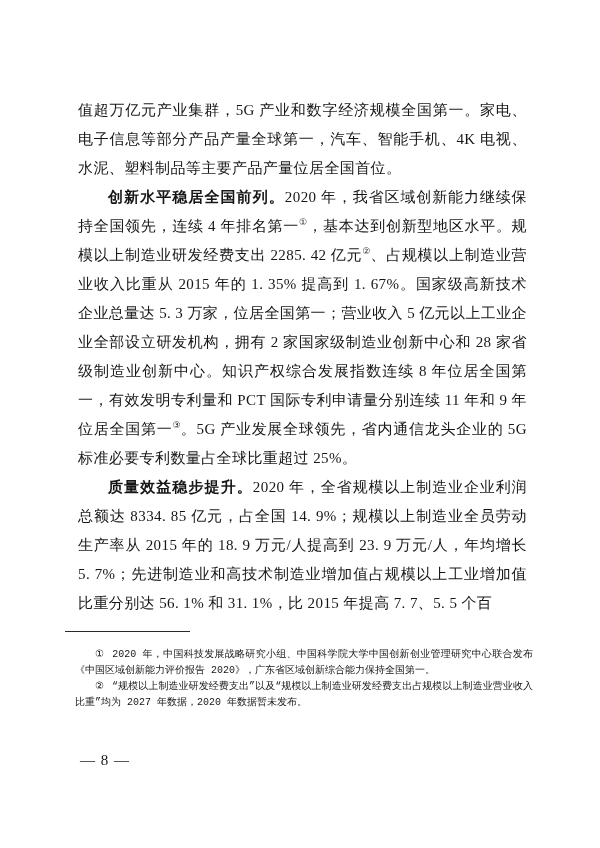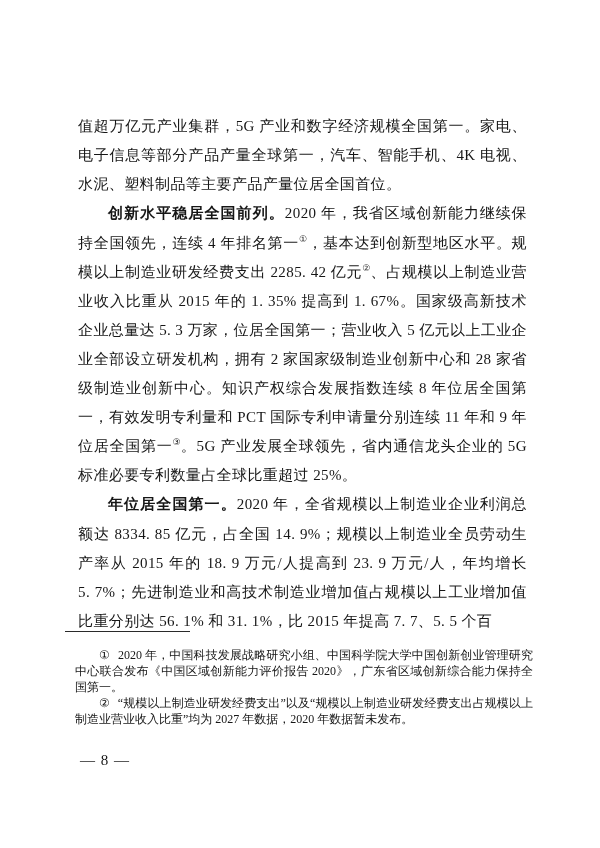--- a/index.html
+++ b/index.html
@@ -13,38 +13,38 @@
     height: 848px;
     background: #ffffff;
     overflow: hidden;
     font-family: "Liberation Serif", "DejaVu Serif", serif;
     color: #161616;
   }
   
   .body-text {
     position: absolute;
     left: 78px;
-    top: 112px;
+    top: 96px;
     width: 449px;
     font-size: 15px;
     line-height: 29px;
     letter-spacing: 0.4px;
     text-align: justify;
     text-justify: inter-character;
   }
   .body-para {
     margin: 0;
     padding: 0;
   }
   .body-para.indent {
     text-indent: 2em;
   }
   .lead {
     font-weight: 700;
-    font-family: Liberation Mono, monospace;
+    font-family: Liberation Serif, serif;
     letter-spacing: 0.6px;
   }
   sup.fn-ref {
     font-size: 9px;
     line-height: 0;
     vertical-align: super;
     letter-spacing: 0;
   }
   
   .footnote-sep {
@@ -53,24 +53,25 @@
     top: 631px;
     width: 125px;
     height: 0;
     border-top: 1.5px solid #2a2a2a;
   }
   .footnotes {
     position: absolute;
     left: 75px;
     top: 647px;
     width: 458px;
-    font-size: 12px;
+    font-size: 10px;
     line-height: 16px;
     text-align: justify;
     text-justify: inter-character;
+    font-family: Liberation Mono, monospace;
   }
   .footnote {
     margin: 0;
     padding: 0;
     text-indent: 2em;
   }
   .fn-marker {
     margin-right: 8px;
   }
   
@@ -83,21 +84,21 @@
     color: #161616;
   }
 </style>
 </head>
 <body>
 
 <div class="page">
   <div class="body-text">
       <p class="body-para"><span class="run">值超万亿元产业集群，5G 产业和数字经济规模全国第一。家电、电子信息等部分产品产量全球第一，汽车、智能手机、4K 电视、水泥、塑料制品等主要产品产量位居全国首位。</span></p>
       <p class="body-para indent"><span class="lead">创新水平稳居全国前列。</span><span class="run">2020 年，我省区域创新能力继续保持全国领先，连续 4 年排名第一</span><sup class="fn-ref">①</sup><span class="run">，基本达到创新型地区水平。规模以上制造业研发经费支出 2285.&nbsp;42 亿元</span><sup class="fn-ref">②</sup><span class="run">、占规模以上制造业营业收入比重从 2015 年的 1.&nbsp;35% 提高到 1.&nbsp;67%。国家级高新技术企业总量达 5.&nbsp;3 万家，位居全国第一；营业收入 5 亿元以上工业企业全部设立研发机构，拥有 2 家国家级制造业创新中心和 28 家省级制造业创新中心。知识产权综合发展指数连续 8 年位居全国第一，有效发明专利量和 PCT 国际专利申请量分别连续 11 年和 9 年位居全国第一</span><sup class="fn-ref">③</sup><span class="run">。5G 产业发展全球领先，省内通信龙头企业的 5G 标准必要专利数量占全球比重超过 25%。</span></p>
-      <p class="body-para indent"><span class="lead">年位居全国第一。</span><span class="run">2020 年，全省规模以上制造业企业利润总额达 8334.&nbsp;85 亿元，占全国 14.&nbsp;9%；规模以上制造业全员劳动生产率从 2015 年的 18.&nbsp;9 万元/人提高到 23.&nbsp;9 万元/人，年均增长 5.&nbsp;7%；先进制造业和高技术制造业增加值占规模以上工业增加值比重分别达 56.&nbsp;1% 和 31.&nbsp;1%，比 2015 年提高 7.&nbsp;7、5.&nbsp;5 个百</span></p>
+      <p class="body-para indent"><span class="lead">质量效益稳步提升。</span><span class="run">2020 年，全省规模以上制造业企业利润总额达 8334.&nbsp;85 亿元，占全国 14.&nbsp;9%；规模以上制造业全员劳动生产率从 2015 年的 18.&nbsp;9 万元/人提高到 23.&nbsp;9 万元/人，年均增长 5.&nbsp;7%；先进制造业和高技术制造业增加值占规模以上工业增加值比重分别达 56.&nbsp;1% 和 31.&nbsp;1%，比 2015 年提高 7.&nbsp;7、5.&nbsp;5 个百</span></p>
     </div>
   <div class="footnote-sep"></div>
   <div class="footnotes">
       <p class="footnote"><span class="fn-marker">①</span><span class="fn-text">2020 年，中国科技发展战略研究小组、中国科学院大学中国创新创业管理研究中心联合发布《中国区域创新能力评价报告 2020》，广东省区域创新综合能力保持全国第一。</span></p>
       <p class="footnote"><span class="fn-marker">②</span><span class="fn-text">“规模以上制造业研发经费支出”以及“规模以上制造业研发经费支出占规模以上制造业营业收入比重”均为 2027 年数据，2020 年数据暂未发布。</span></p>
     </div>
   <div class="page-number">— 8 —</div>
 </div>
 
 </body></html>

